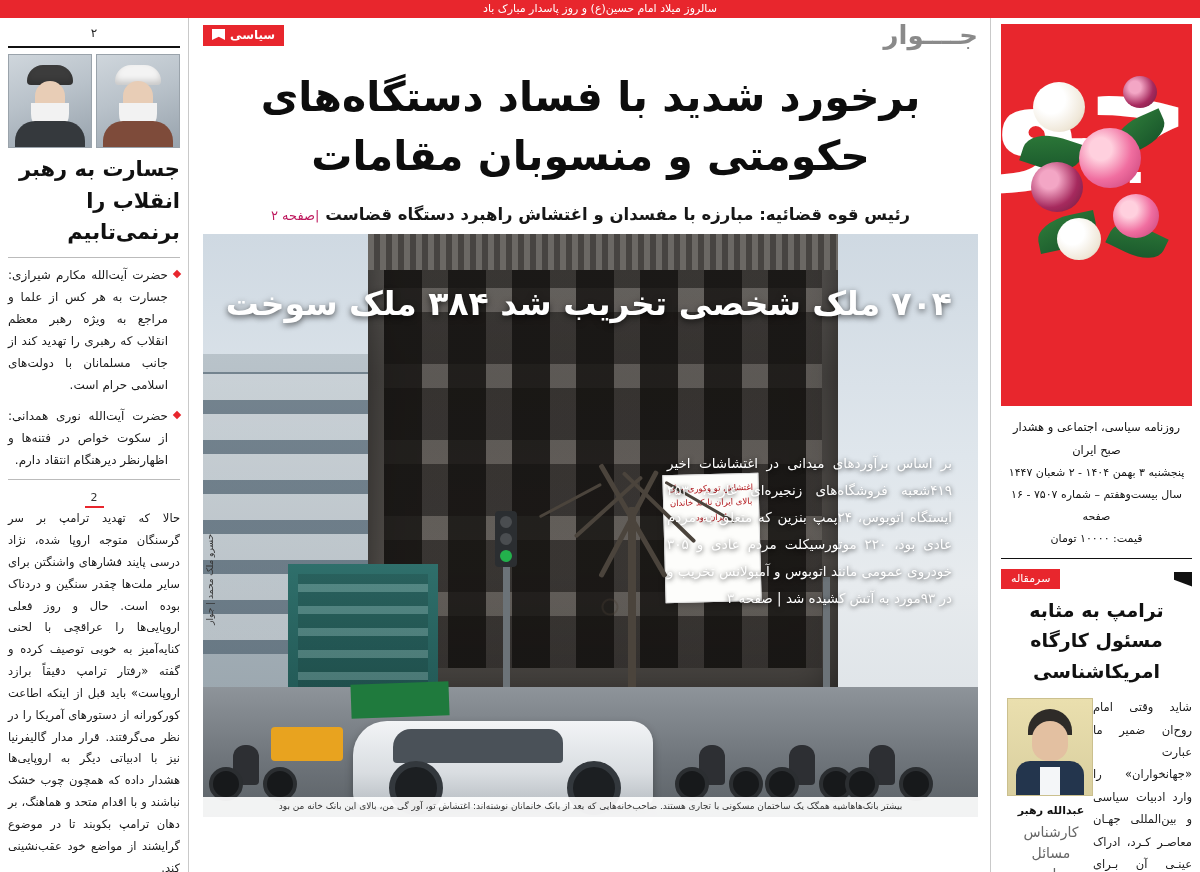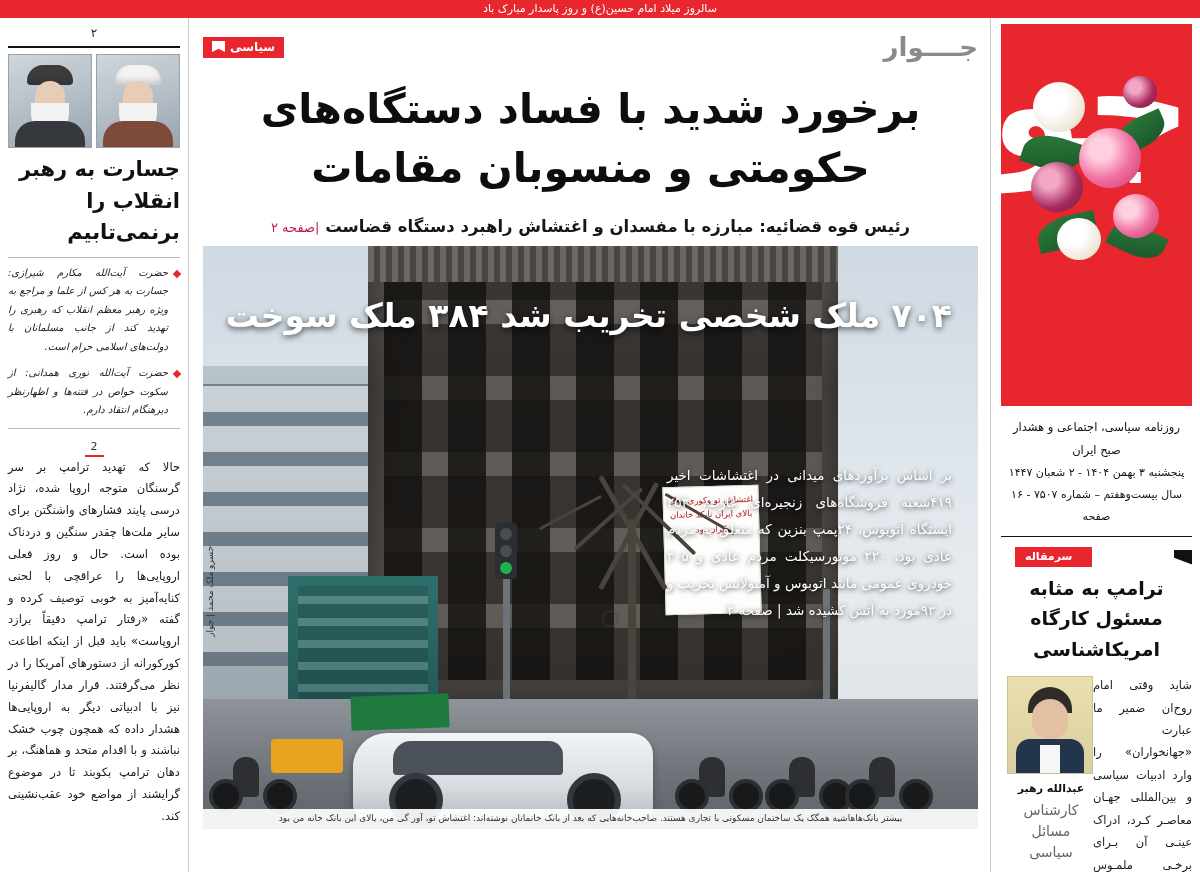--- a/index.html
+++ b/index.html
@@ -103,28 +103,27 @@
 
   .headline-sm {
     font-size: 21px;
     font-weight: bold;
     line-height: 1.5;
     text-align: right;
     margin: 6px 0 8px 0;
     color: #111;
   }
   .bullet-par {
-    font-size: 10px;
+    font-size: 12px;
     line-height: 1.85;
     text-align: justify;
     margin: 0 0 8px 0;
     color: #1b1b1b;
     position: relative;
     padding-right: 12px;
-    font-style: italic;
   }
   .bullet-par::before {
     content: "";
     position: absolute;
     right: 0; top: 7px;
     width: 6px; height: 6px;
     background: #e8262d;
     transform: rotate(45deg);
   }
   .marker-wrap { text-align:center; }
@@ -152,21 +151,21 @@
     background: #c9c9c9;
   }
 
   
   .center-col {
     position: absolute;
     top: 18px; left: 193px;
     width: 795px;
     height: 854px;
     box-sizing: border-box;
-    padding: 12px 10px;
+    padding: 0 10px;
   }
   .center-top {
     display: flex;
     align-items: center;
     justify-content: space-between;
     flex-direction: row-reverse;
     height: 34px;
     position: relative;
   }
   .nameplate {
@@ -450,23 +449,22 @@
     display: flex;
     align-items: center;
     justify-content: space-between;
     flex-direction: row-reverse;
     margin: 10px 0 6px 0;
   }
   .sarmaghale .tag {
     background: #e8262d;
     color: #fff;
     font-size: 11px;
-    font-weight: bold;
-    padding: 3px 20px 4px 10px;
-    margin-left: 14px;
+    font-weight: normal;
+    padding: 3px 10px 4px 10px;
   }
   .sarmaghale .corner {
     width: 18px; height: 15px; background: #111;
     clip-path: polygon(0 0, 100% 0, 100% 100%, 0 55%);
   }
   .op-head {
     font-size: 19px;
     font-weight: bold;
     line-height: 1.6;
     text-align: center;
@@ -652,20 +650,21 @@
         <div class="fl pink" style="left:96px; top:128px; width:46px; height:44px;"></div>
         <div class="fl white" style="left:40px; top:152px; width:44px; height:42px;"></div>
         <div class="fl dark" style="left:106px; top:10px; width:34px; height:32px;"></div>
       </div>
     </div>
 
     <div class="paper-meta">
       <div class="line1">روزنامه سیاسی، اجتماعی و هشدار صبح ایران</div>
       <div>پنجشنبه ۳ بهمن ۱۴۰۴ - ۲ شعبان ۱۴۴۷</div>
       <div>سال بیست‌وهفتم – شماره ۷۵۰۷ - ۱۶ صفحه</div>
+      <div>قیمت: ۱۰۰۰۰ تومان</div>
     </div>
 
     <div class="meta-rule"></div>
 
     <div class="sarmaghale">
       <span class="tag">سرمقاله</span>
       <span class="corner"></span>
     </div>
 
     <div class="op-head">ترامپ به مثابه مسئول کارگاه امریکاشناسی</div>

